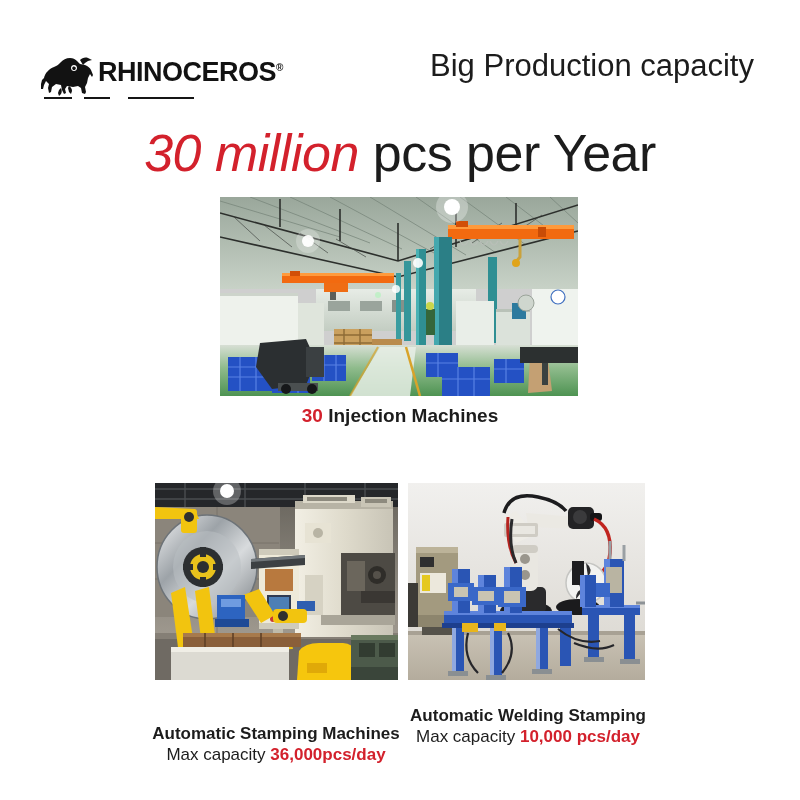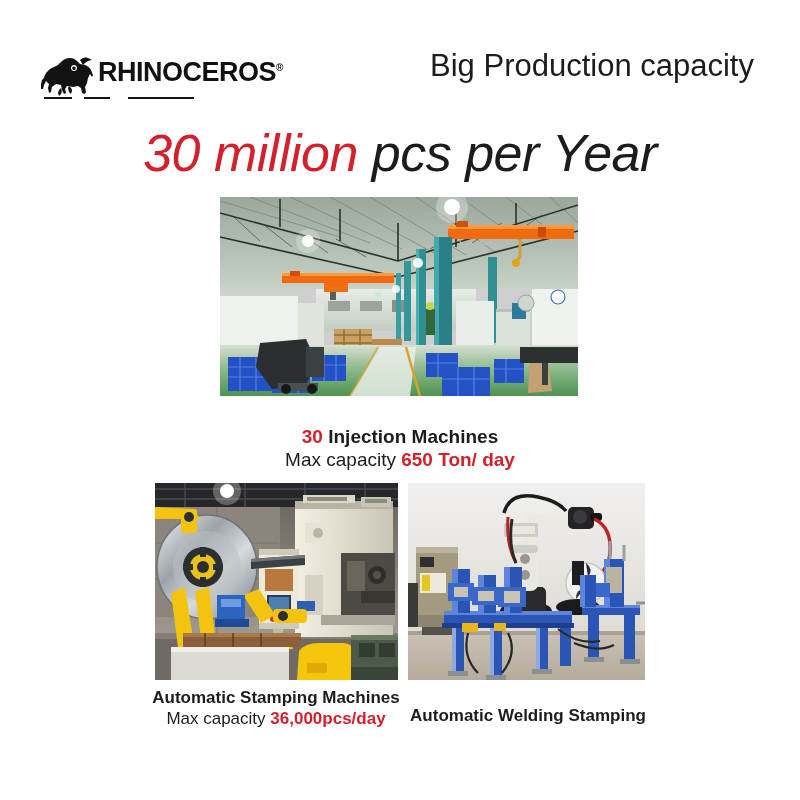--- a/index.html
+++ b/index.html
@@ -100,21 +100,21 @@
     left: 0;
     width: 800px;
     text-align: center;
     white-space: nowrap;
     font-size: 52px;
     line-height: 1.02;
     font-weight: normal;
     letter-spacing: -0.5px;
   }
   .bigline .accent { color: #d3212c; font-style: italic; }
-  .bigline .dark   { color: #1c1c1c; font-style: italic; }
+  .bigline .dark   { color: #1c1c1c; }
 
   
   .photo {
     position: absolute;
     overflow: hidden;
     background: #cfcfcf;
   }
   .photo-top {
     left: 220px;
     top: 197px;
@@ -153,26 +153,26 @@
     font-size: 19px;
     font-weight: normal;
     color: #1c1c1c;
   }
   .cap .num {
     color: #d3212c;
     font-weight: bold;
   }
   .cap-top {
     left: 200px;
-    top: 425px;
+    top: 404px;
     width: 400px;
   }
   .cap-bl {
     left: 138px;
-    top: 688px;
+    top: 724px;
     width: 276px;
   }
   .cap-bl .l1, .cap-bl .l2 { font-size: 17px; }
   .cap-br {
     left: 390px;
     top: 706px;
     width: 276px;
   }
   .cap-br .l1, .cap-br .l2 { font-size: 17px; }
 </style>
@@ -359,21 +359,20 @@
 
       <path d="M310 158 q12 -6 18 4 l4 32 -24 2 z" fill="#c4a073"></path>
 
       <rect x="300" y="150" width="58" height="16" fill="#2c3030"></rect>
       <rect x="322" y="166" width="6" height="22" fill="#3a4140"></rect>
     </svg>
   </div>
 
   <div class="cap cap-top">
     <span class="l1"><span class="num">30</span><span> Injection Machines</span></span>
-    <span class="l2"><span>Max capacity </span><span class="num">650 Ton/ day</span></span>
   </div>
 
   <div class="photo photo-bl">
     <svg viewBox="0 0 243 197" preserveAspectRatio="none" xmlns="http://www.w3.org/2000/svg">
       <defs>
         <linearGradient id="coilG" x1="0" y1="0" x2="1" y2="1">
           <stop offset="0" stop-color="#f2f3f4"></stop>
             <stop offset="0.35" stop-color="#9da3a8"></stop>
           <stop offset="0.6" stop-color="#d8dbdd"></stop>
             <stop offset="1" stop-color="#767c81"></stop>
@@ -628,15 +627,16 @@
     </svg>
   </div>
 
   <div class="cap cap-bl">
     <span class="l1">Automatic Stamping Machines</span>
     <span class="l2"><span>Max capacity </span><span class="num">36,000pcs/day</span></span>
   </div>
 
   <div class="cap cap-br">
     <span class="l1">Automatic Welding Stamping</span>
+    <span class="l2"><span>Max capacity </span><span class="num">10,000 pcs/day</span></span>
   </div>
 
 </div>
 
 </body></html>

